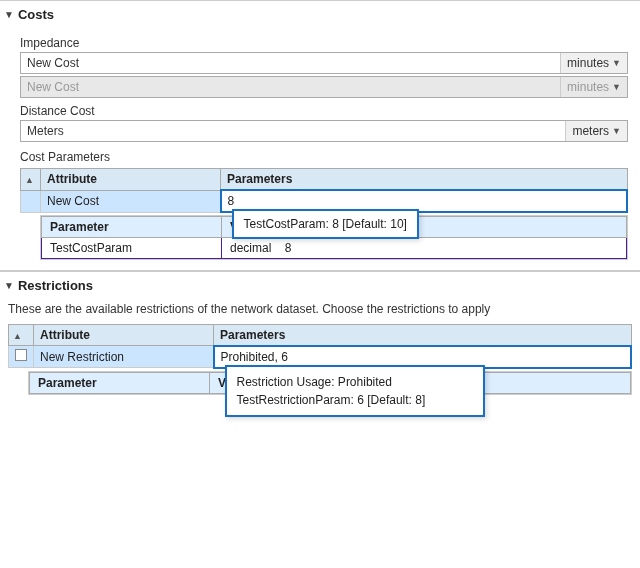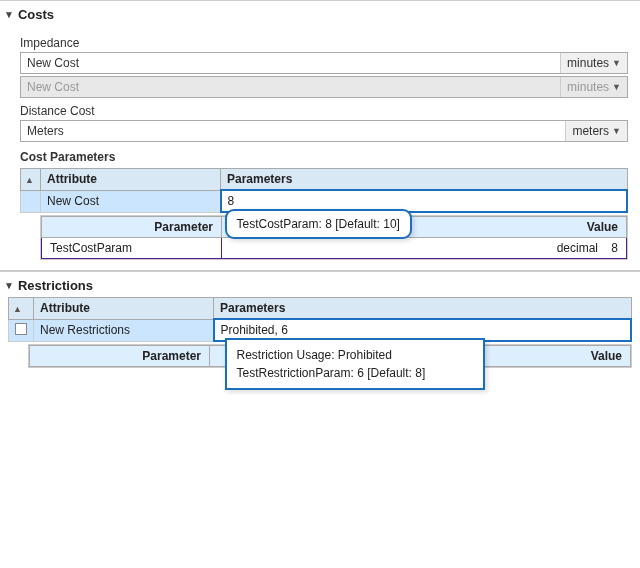--- a/index.html
+++ b/index.html
@@ -90,21 +90,21 @@
     }
 
     .dropdown-arrow {
       font-size: 9px;
       color: #555;
     }
 
     
     .cost-params-label {
       font-size: 12px;
-      font-weight: bold;
+      font-weight: normal;
       color: #333;
       margin-top: 8px;
       margin-bottom: 4px;
     }
 
     .params-table {
       width: 100%;
       border-collapse: collapse;
       border: 1px solid #aaa;
       position: relative;
@@ -170,21 +170,21 @@
       width: 100%;
       border-collapse: collapse;
     }
 
     .sub-table th {
       background: #ddeeff;
       font-weight: bold;
       font-size: 12px;
       padding: 3px 8px;
       border: 1px solid #aaa;
-      text-align: right;
+      text-align: left;
     }
 
     .sub-table td {
       font-size: 12px;
       padding: 3px 8px;
       border: 1px solid #4c1d95;
     }
 
     
     .restrictions-desc {
@@ -261,73 +261,74 @@
             <th>Parameters</th>
           </tr>
         </thead>
         <tbody>
           <tr class="selected-row">
             <td></td>
             <td>New Cost</td>
             <td class="blue-border-cell param-value-cell">
               <span>8</span>
               
-              <div class="tooltip-popup" style="top: 18px; left: 3px; border-radius: 9px;">
+              <div class="tooltip-popup" style="top: 18px; left: 10px;">
                 <span>TestCostParam: 8 [Default: 10]</span>
               </div>
             </td>
           </tr>
         </tbody>
       </table>
 
       <div class="sub-table-container" style="margin-top:2px; margin-left:20px;">
         <table class="sub-table">
           <thead>
             <tr>
               <th style="width:180px;">Parameter</th>
               <th>Value</th>
             </tr>
           </thead>
           <tbody>
             <tr>
               <td>TestCostParam</td>
-              <td style="text-align:right;">decimal &nbsp;&nbsp; 8</td>
+              <td style="text-align:left;">decimal &nbsp;&nbsp; 8</td>
             </tr>
           </tbody>
         </table>
       </div>
     </div>
   </div>
 </div>
 
 <div class="costs-section" style="margin-top:4px; border-top:1px solid #ccc;">
   <div class="section-header">
     <span class="chevron">▼</span>
     <span>Restrictions</span>
   </div>
 
   <div class="restrictions-outer">
+    <div class="restrictions-desc">These are the available restrictions of the network dataset. Choose the restrictions to apply</div>
 
     <div style="position:relative;">
       <table class="params-table">
         <thead>
           <tr>
             <th style="width:20px; padding:3px 4px;">
               <span class="sort-arrow">▲</span>
             </th>
             <th style="width:180px;">Attribute</th>
             <th>Parameters</th>
           </tr>
         </thead>
         <tbody>
           <tr class="selected-row">
             <td style="text-align:center;">
               <span class="checkbox"></span>
             </td>
-            <td>New Restrictions</td>
+            <td>New Restriction</td>
             <td class="blue-border-cell param-value-cell">
               <span>Prohibited, 6</span>
               
               <div class="tooltip-popup" style="top: 18px; left: 10px; width: 260px; white-space: normal; line-height:1.5;">
                 <div>Restriction Usage: Prohibited</div>
                 <div>TestRestrictionParam: 6 [Default: 8]</div>
               </div>
             </td>
           </tr>
         </tbody>

